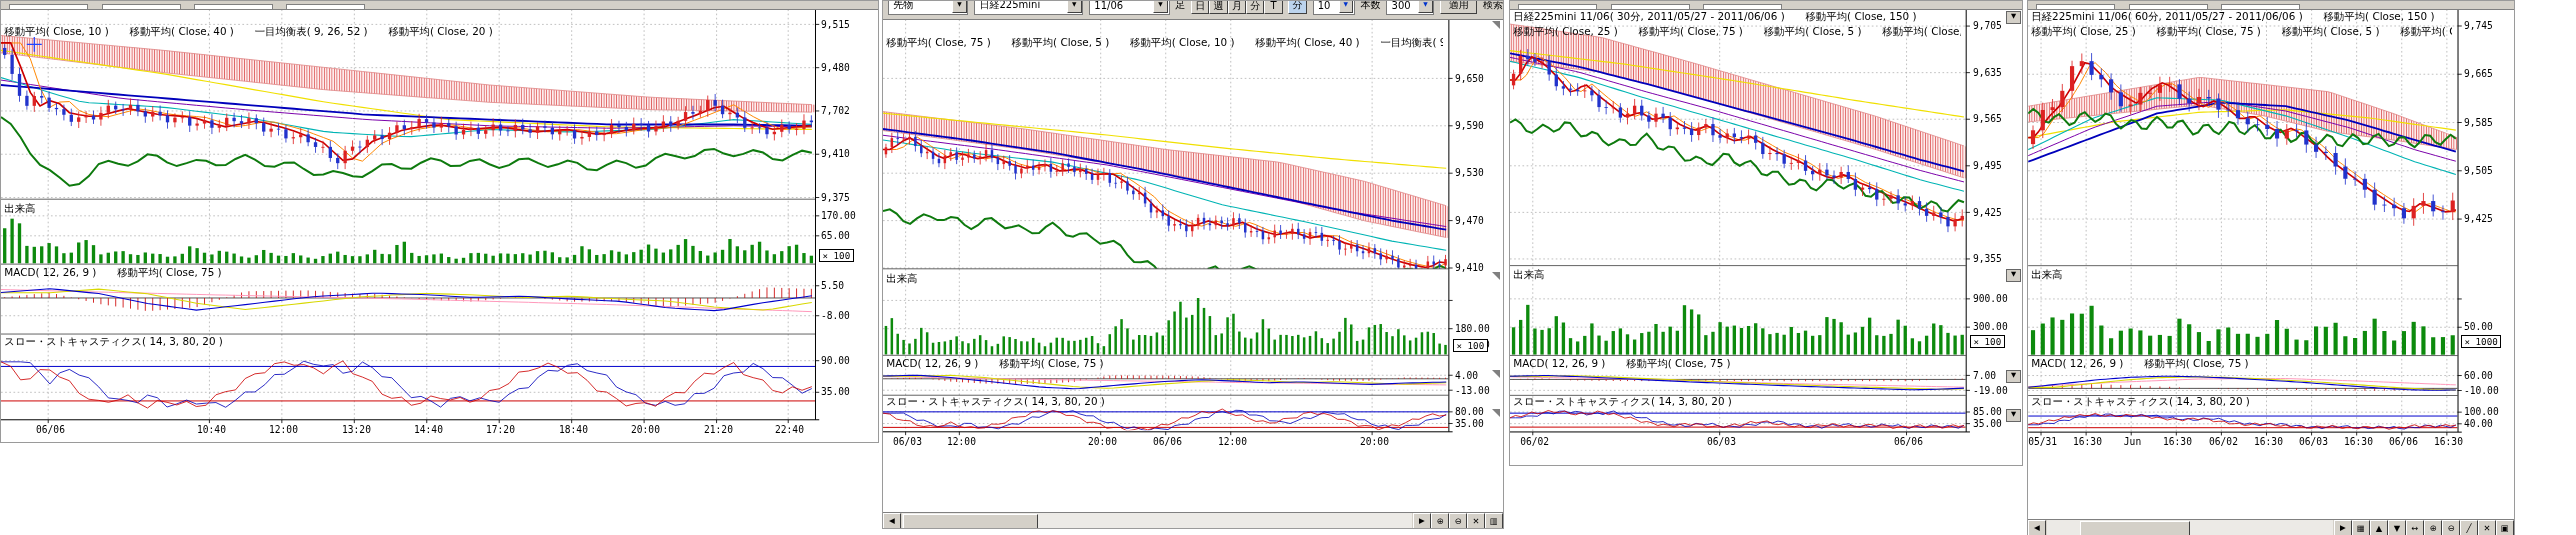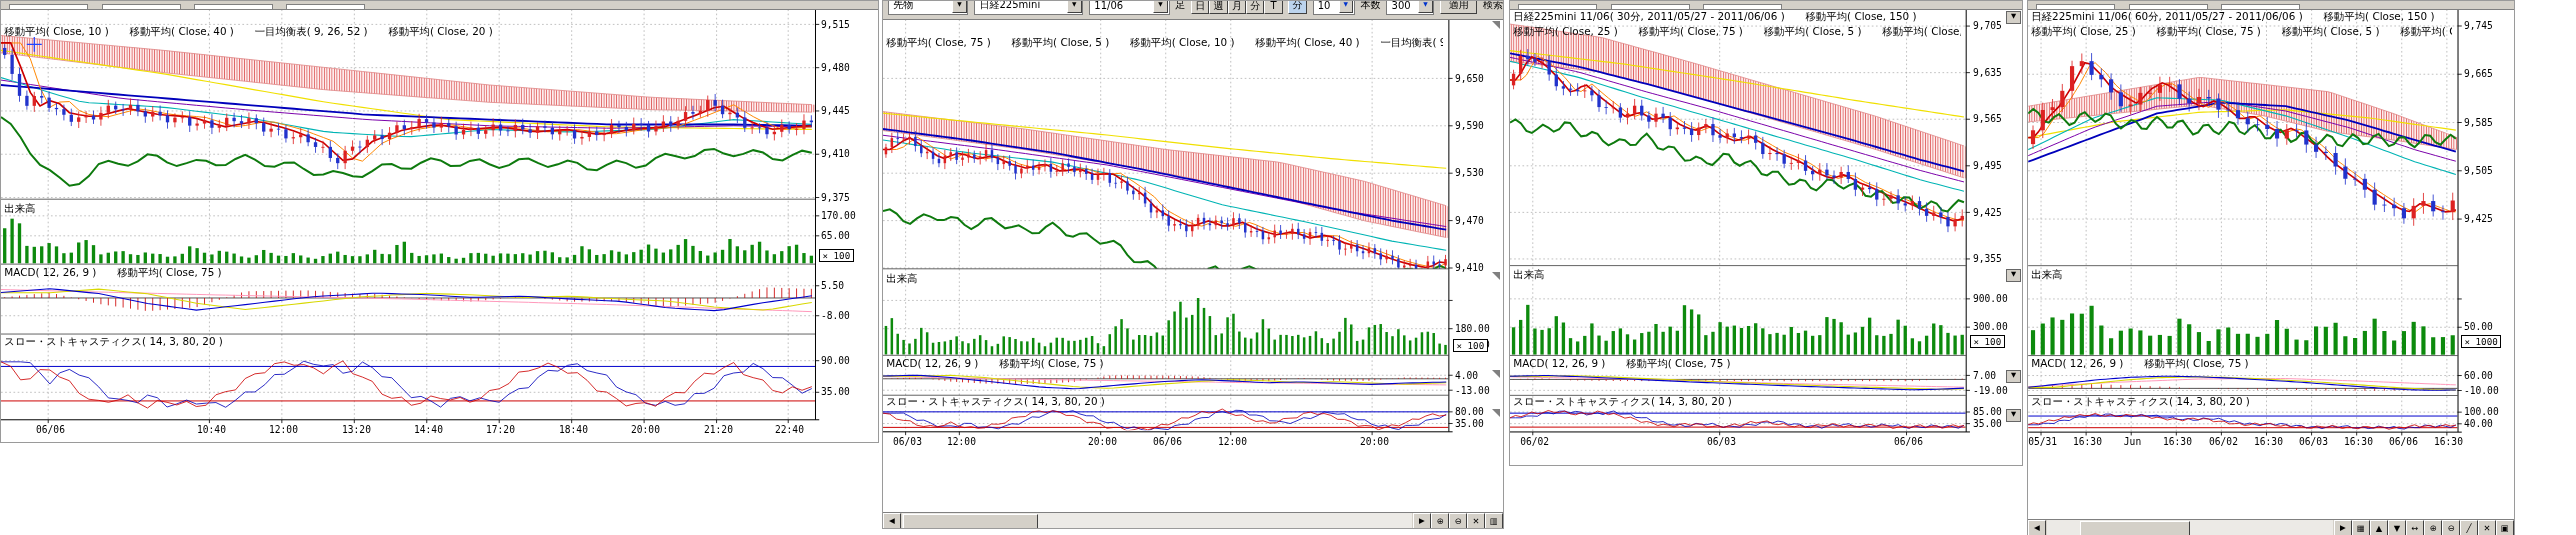--- a/index.html
+++ b/index.html
@@ -607,21 +607,21 @@
         <i></i>
         <i></i>
         <i></i>
       </div>
     <div class="hdr h2">移動平均( Close, 10 )　　移動平均( Close, 40 )　　一目均衡表( 9, 26, 52 )　　移動平均( Close, 20 )</div>
     <div class="pane-label vlab">出来高</div>
     <div class="pane-label mlab">MACD( 12, 26, 9 )　　移動平均( Close, 75 )</div>
     <div class="pane-label slab">スロー・ストキャスティクス( 14, 3, 80, 20 )</div>
   <div class="ytick" style="left: 820px; top: 17.5px;">9,515</div>
       <div class="ytick" style="left: 820px; top: 61px;">9,480</div>
-      <div class="ytick" style="left: 820px; top: 104px;">9,445</div>
+      <div class="ytick" style="left: 820px; top: 104px;">7,702</div>
       <div class="ytick" style="left: 820px; top: 147px;">9,410</div>
       <div class="ytick" style="left: 820px; top: 191px;">9,375</div>
       <div class="ytick" style="left: 820px; top: 209px;">170.00</div>
       <div class="ytick" style="left: 820px; top: 229px;">65.00</div>
       <div class="ytick" style="left: 820px; top: 279px;">5.50</div>
       <div class="ytick" style="left: 820px; top: 309px;">-8.00</div>
       <div class="ytick" style="left: 820px; top: 354px;">90.00</div>
       <div class="ytick" style="left: 820px; top: 385px;">35.00</div>
       <div class="mult" style="left: 818px; top: 248px;">× 100</div>
       <div class="xlab" style="left: 31px; top: 423px;">06/06</div>

